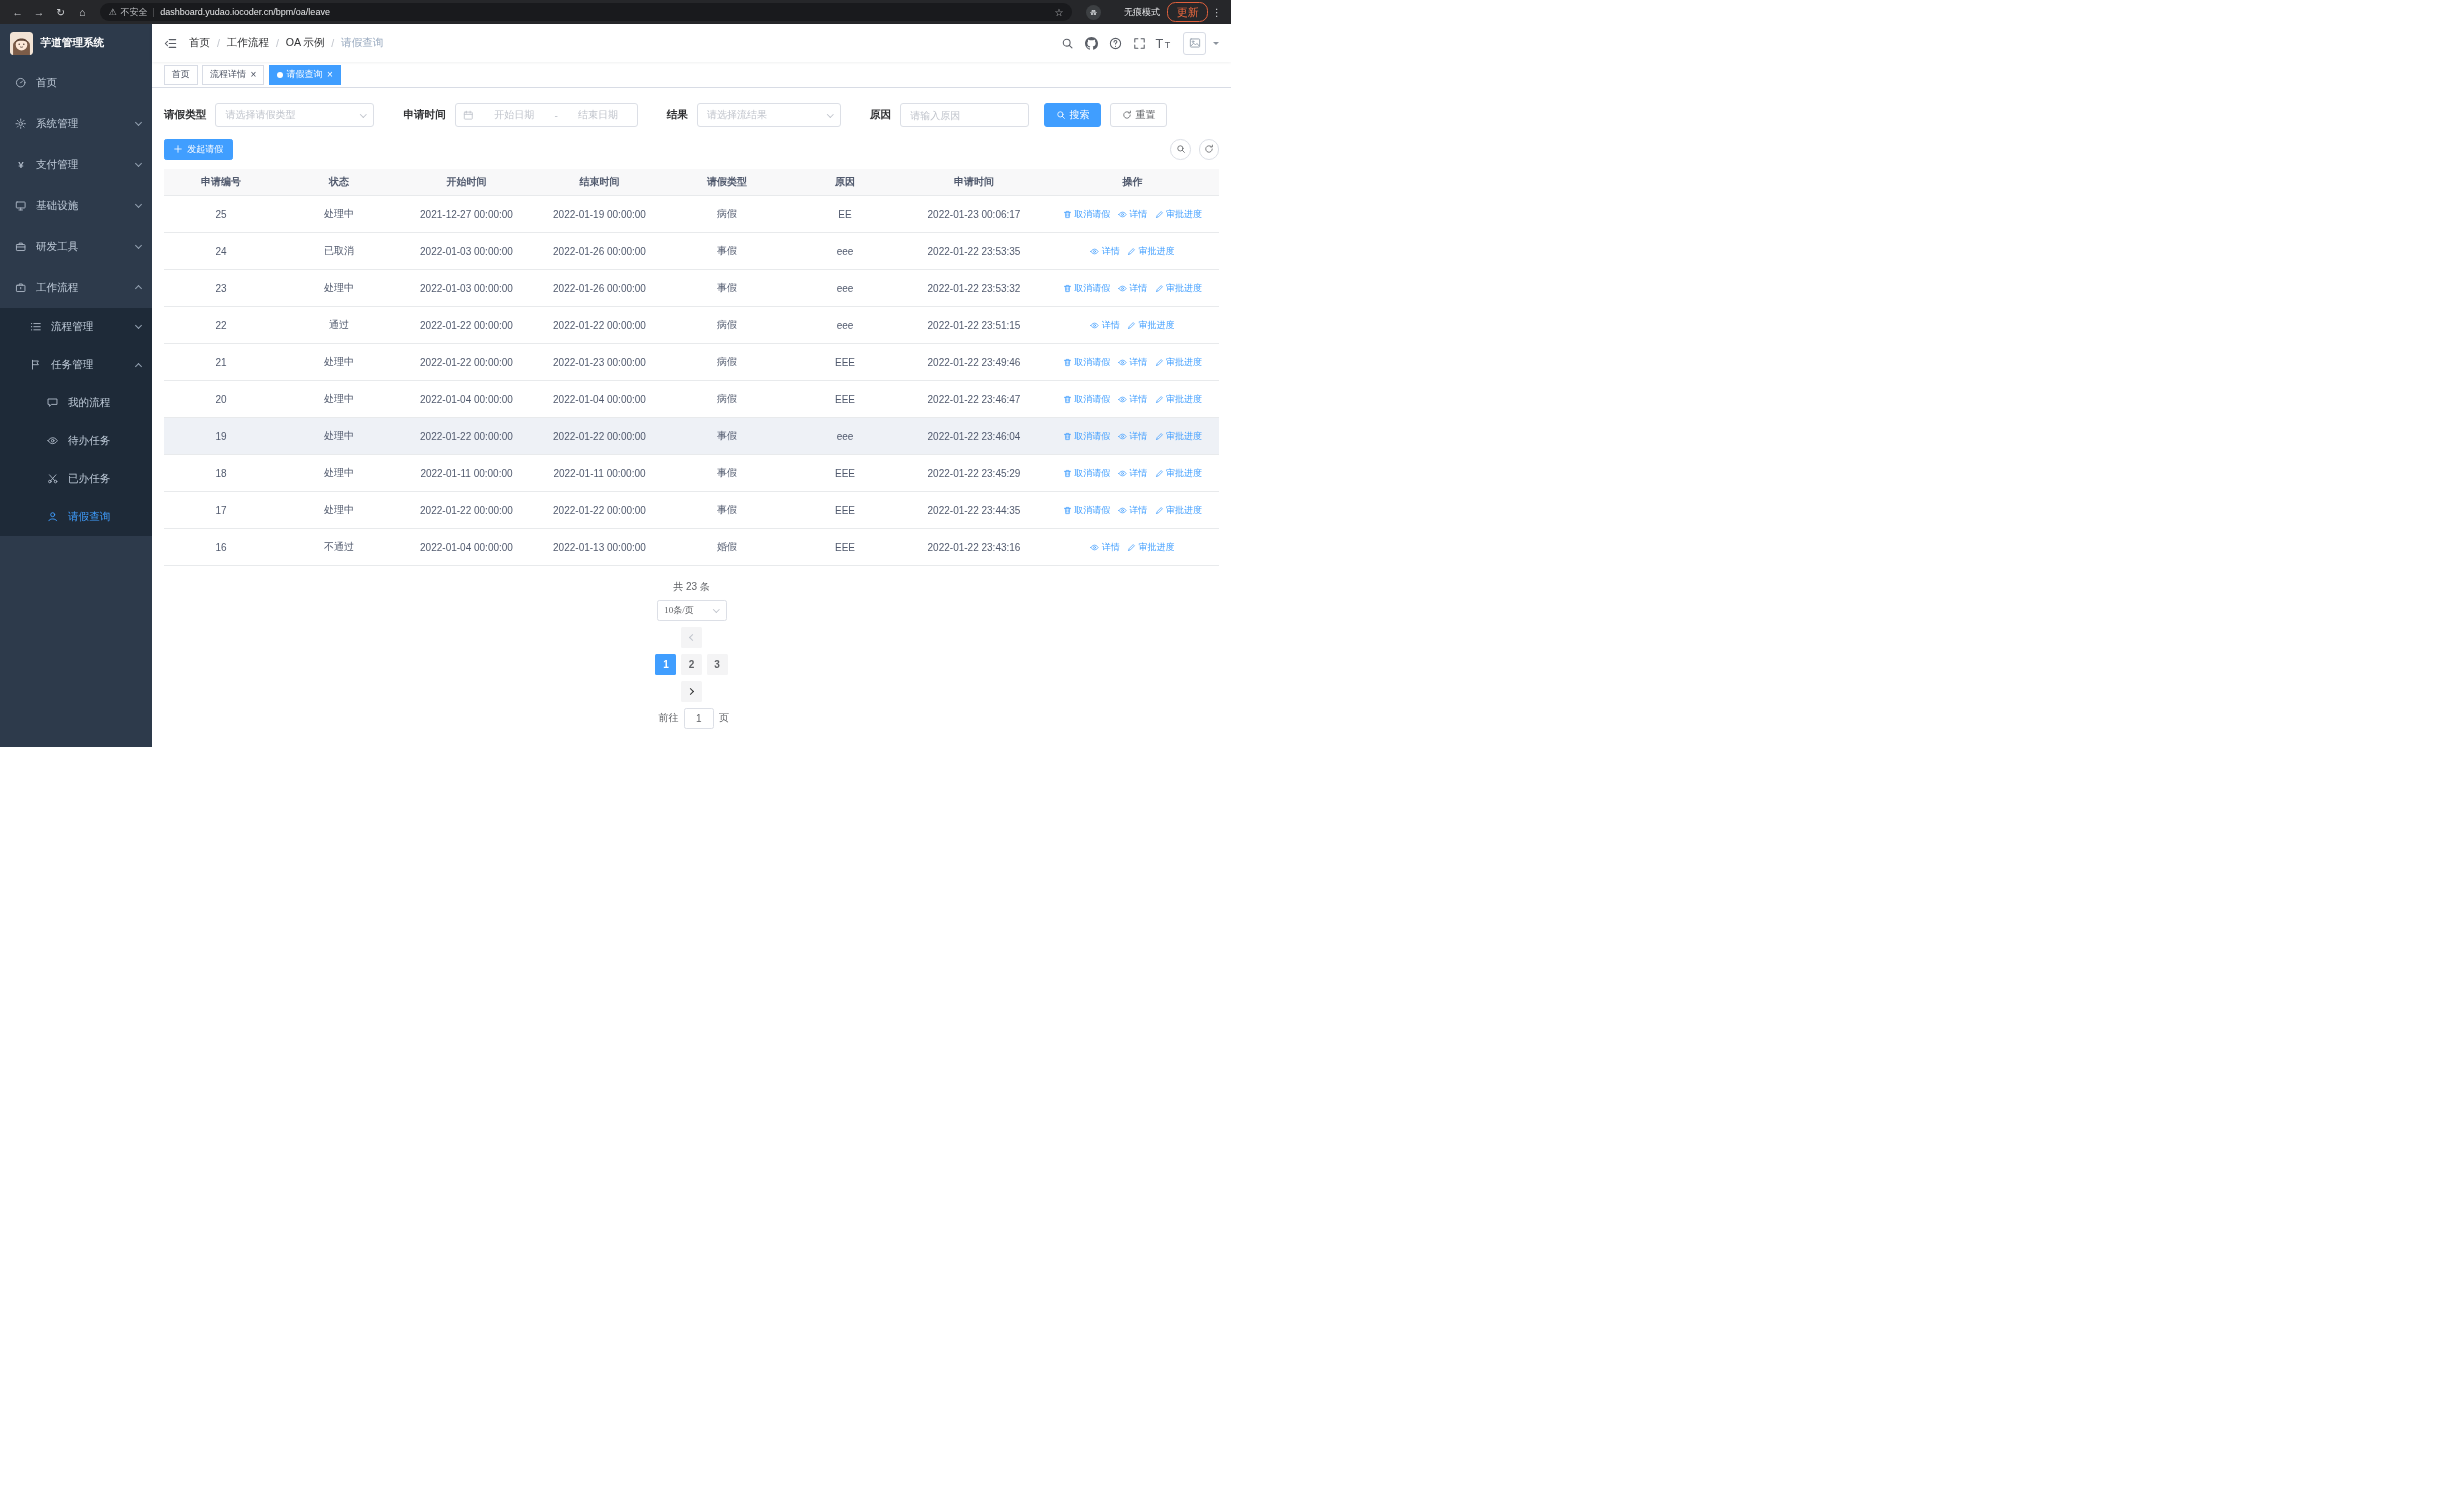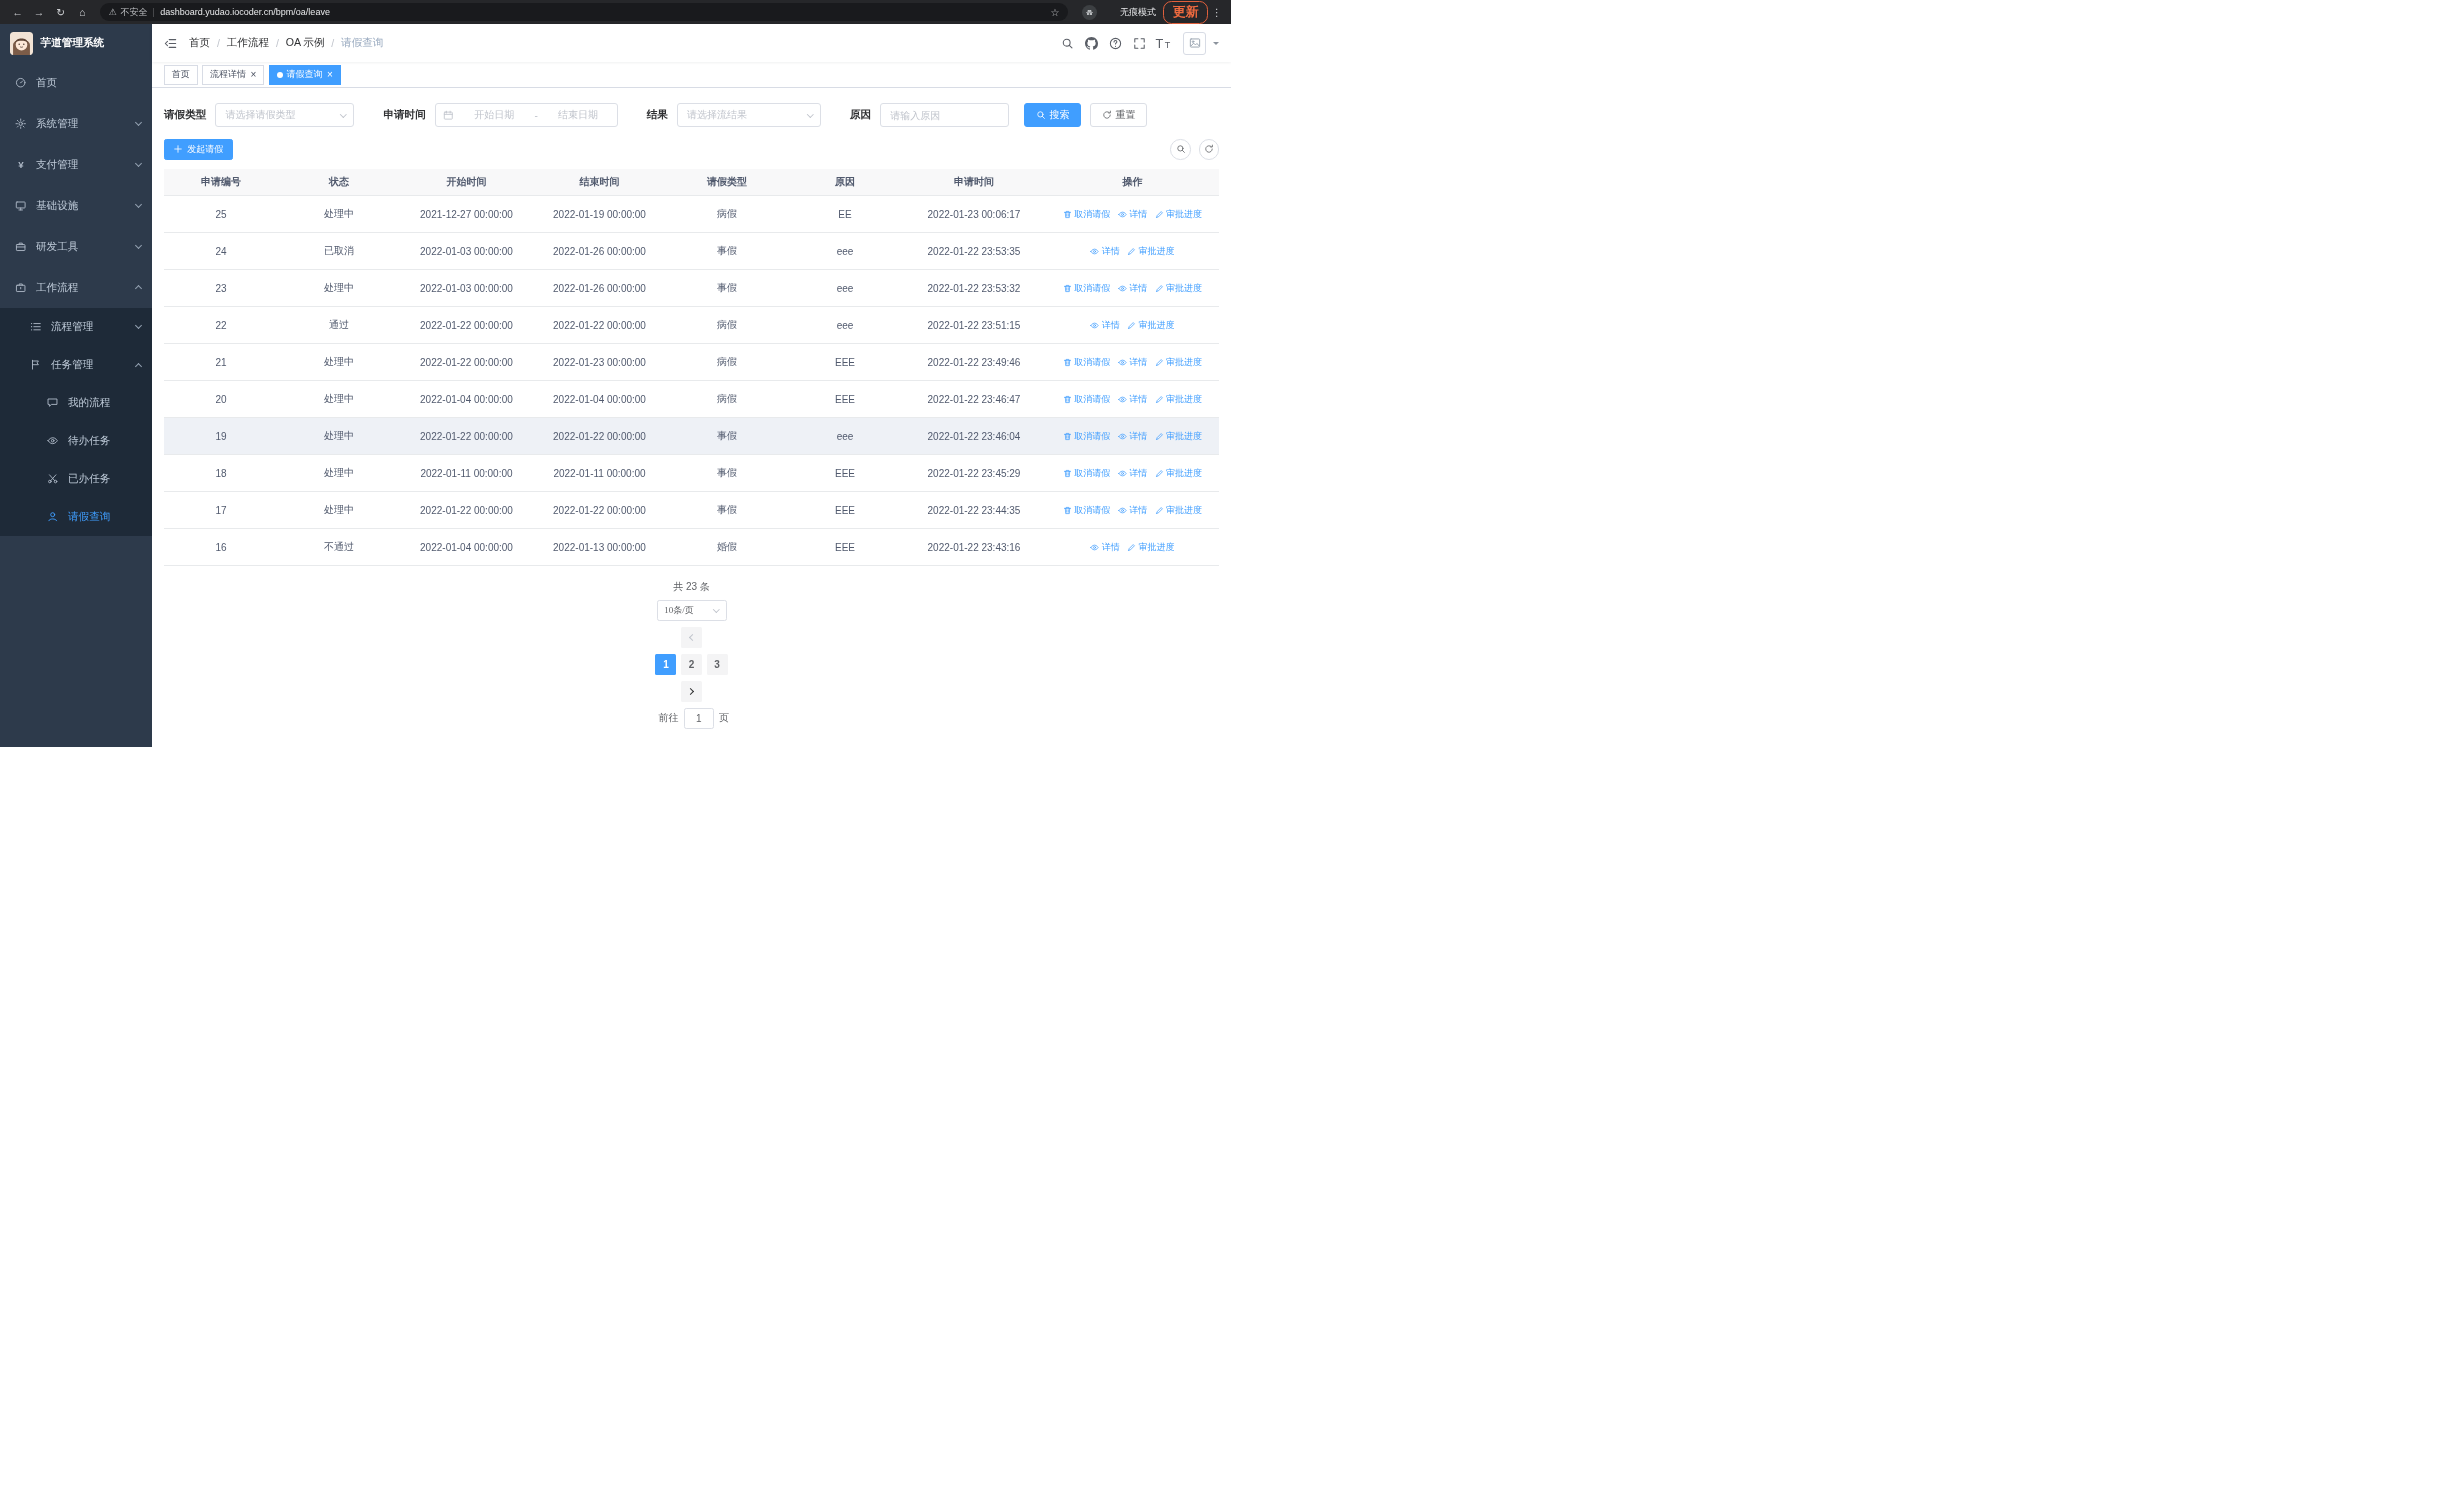--- a/index.html
+++ b/index.html
@@ -9,21 +9,21 @@
 .browser{height:24px;background:#26272a;display:flex;align-items:center;padding:0 7.6px;gap:1.5px;flex:none;}
 .bicon{width:20px;height:20px;display:flex;align-items:center;justify-content:center;color:#c8cacd;font-size:10.6px;border-radius:50%;cursor:pointer;flex:none;}
 .addrbar{flex:1;height:18px;margin:0 6px;background:#191a1d;border-radius:9px;display:flex;align-items:center;padding:0 9px;font-size:9px;gap:6px;min-width:0;cursor:text;}
 .warn{display:flex;align-items:center;gap:3.8px;color:#bfc1c4;flex:none;}
 .addr-sep{width:0.8px;height:9px;background:#46474a;flex:none;}
 .url{flex:1;color:#e8e9eb;white-space:nowrap;overflow:hidden;text-align:left;}
 .star{color:#c8cacd;font-size:10px;flex:none;cursor:pointer;}
 .incog{display:flex;align-items:center;gap:23px;color:#e8e9eb;font-size:9px;margin:0 6px;flex:none;}
 .incog-badge{width:15px;height:15px;border-radius:50%;background:#3d4043;display:flex;align-items:center;justify-content:center;color:#d9dbde;}
 .incog-badge .ic{font-size:9px;}
-.update-pill{border:0.8px solid #e0603c;color:#ee6a3f;border-radius:8.4px;padding:1.5px 8.4px;font-size:13px;cursor:pointer;flex:none;font-weight:bold;}
+.update-pill{border:0.8px solid #e0603c;color:#ee6a3f;border-radius:8.4px;padding:1.5px 8.4px;font-size:11px;cursor:pointer;flex:none;}
 .dots{width:13.7px;text-align:center;color:#c8cacd;font-size:10.6px;cursor:pointer;flex:none;}
 
 .app{flex:1;display:flex;min-height:0;}
 .sidebar{width:152px;background:#2d3a4b;color:#bfcbd9;flex:none;display:flex;flex-direction:column;overflow:hidden;}
 .logo{height:38px;display:flex;align-items:center;gap:7.6px;padding:0 10px;cursor:pointer;flex:none;}
 .logo .avatar svg{width:23px;height:23px;border-radius:3px;display:block;}
 .logo-title{font-size:10.6px;font-weight:700;color:#fff;white-space:nowrap;}
 .menu{flex:1;overflow:hidden;}
 .mi{display:flex;align-items:center;font-size:10.6px;cursor:pointer;color:#bfcbd9;}
 .mi.lvl1{height:41px;padding:0 11.4px 0 15px;}
@@ -58,21 +58,21 @@
 .tag .x{font-size:10px;line-height:1;margin-left:0.8px;}
 .tag.active{background:#409eff;border-color:#409eff;color:#fff;}
 
 .page{flex:1;padding:12px 12px 0;overflow:hidden;background:#fff;}
 .filters{display:flex;align-items:center;margin:3px 0 12px;}
 .fgroup{display:flex;align-items:center;margin-right:29px;}
 .fgroup.last{margin-right:15px;}
 .flabel{font-size:10.6px;font-weight:600;color:#303133;margin-right:9px;white-space:nowrap;}
 .select{height:24px;border:0.8px solid #dcdfe6;border-radius:3px;background:#fff;display:flex;align-items:center;justify-content:space-between;padding:0 7.6px 0 9px;font-size:10px;cursor:pointer;}
 .placeholder{color:#c0c4cc;white-space:nowrap;}
-.sel-leave{width:139px;}
+.sel-leave{width:159px;}
 .sel-result{width:144px;}
 .cdown{border:solid #c0c4cc;border-width:0 1px 1px 0;display:inline-block;padding:1.8px;transform:rotate(45deg);margin-top:-2.3px;flex:none;}
 .range{height:24px;width:183px;border:0.8px solid #dcdfe6;border-radius:3px;display:flex;align-items:center;padding:0 7.6px;gap:9px;font-size:10px;color:#c0c4cc;cursor:pointer;}
 .range .ic{color:#c0c4cc;font-size:10.6px;flex:none;}
 .range .ph{flex:1;text-align:center;white-space:nowrap;}
 .inputbox{height:24px;width:129px;border:0.8px solid #dcdfe6;border-radius:3px;display:flex;align-items:center;padding:0 9px;background:#fff;}
 .inputbox input{border:none;outline:none;width:100%;font-size:10px;color:#606266;font-family:inherit;background:transparent;}
 .inputbox input::placeholder{color:#c0c4cc;}
 .btn{height:24px;border-radius:3px;border:0.8px solid #dcdfe6;background:#fff;color:#606266;font-size:10px;display:inline-flex;align-items:center;gap:3.8px;padding:0 10.6px;cursor:pointer;font-family:inherit;white-space:nowrap;}
 .btn .ic{font-size:10px;}

